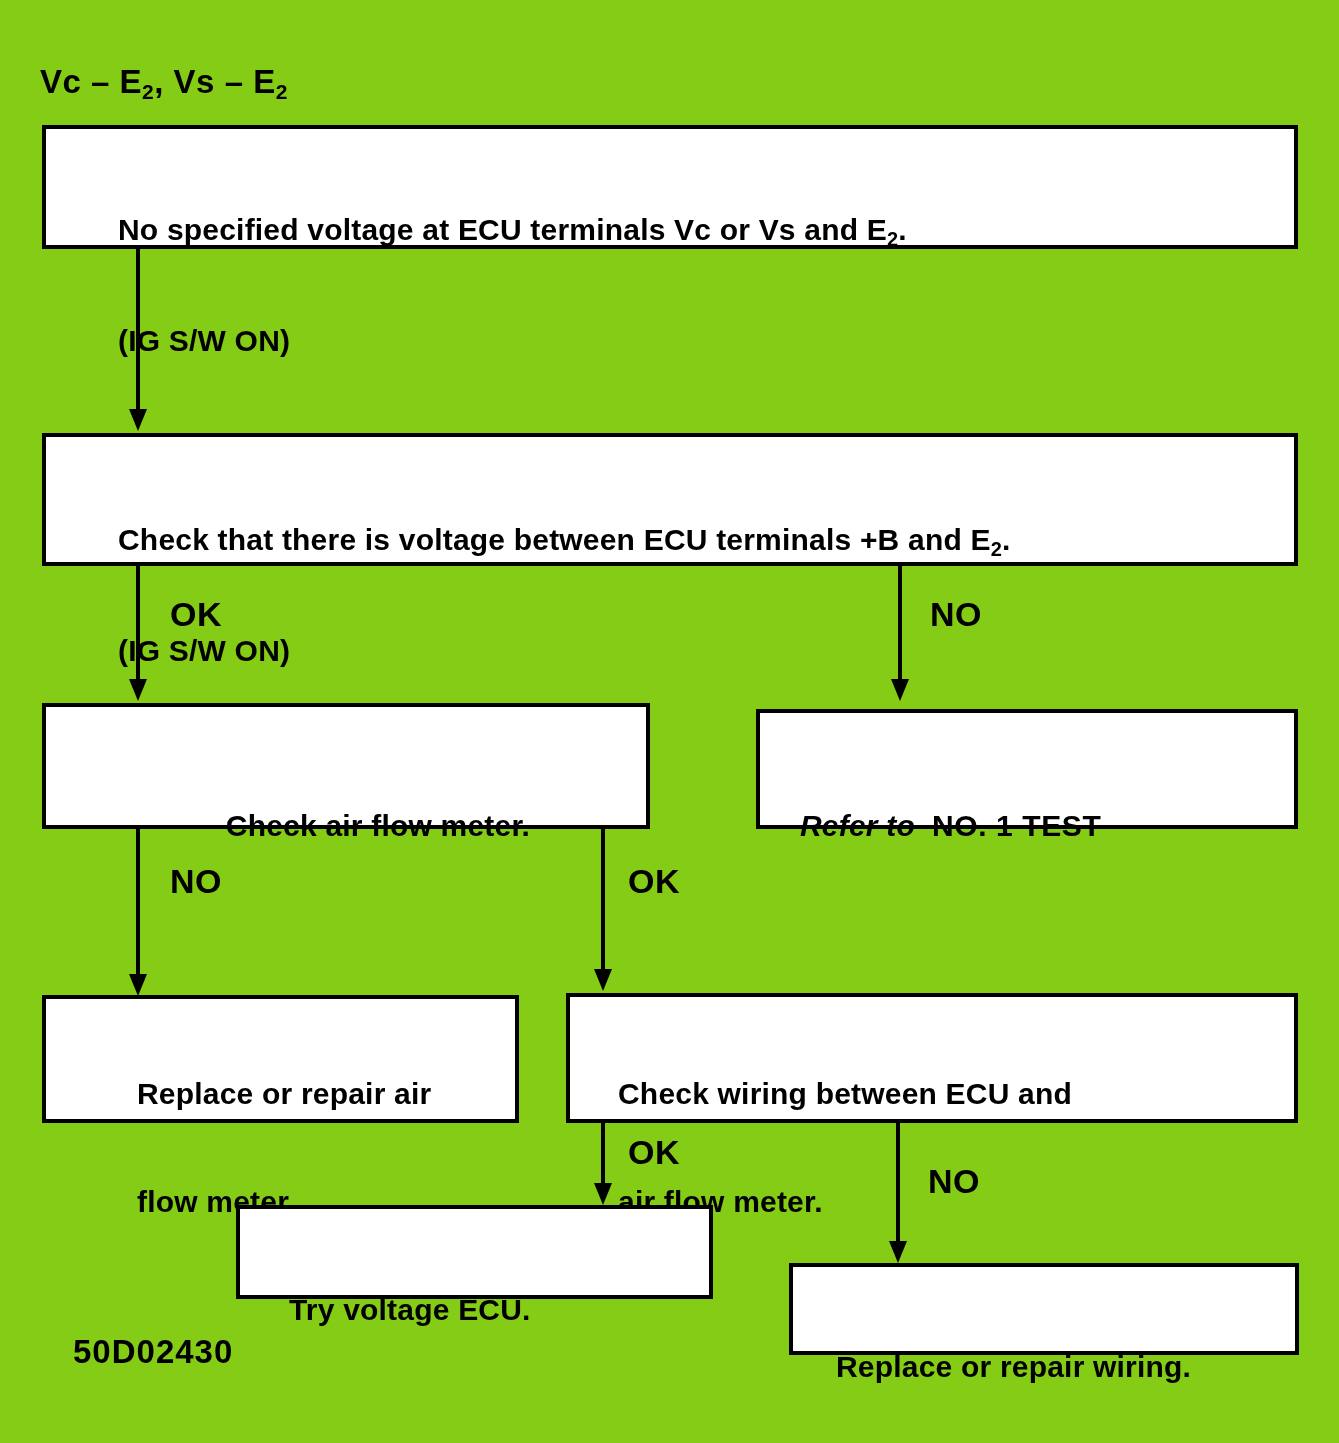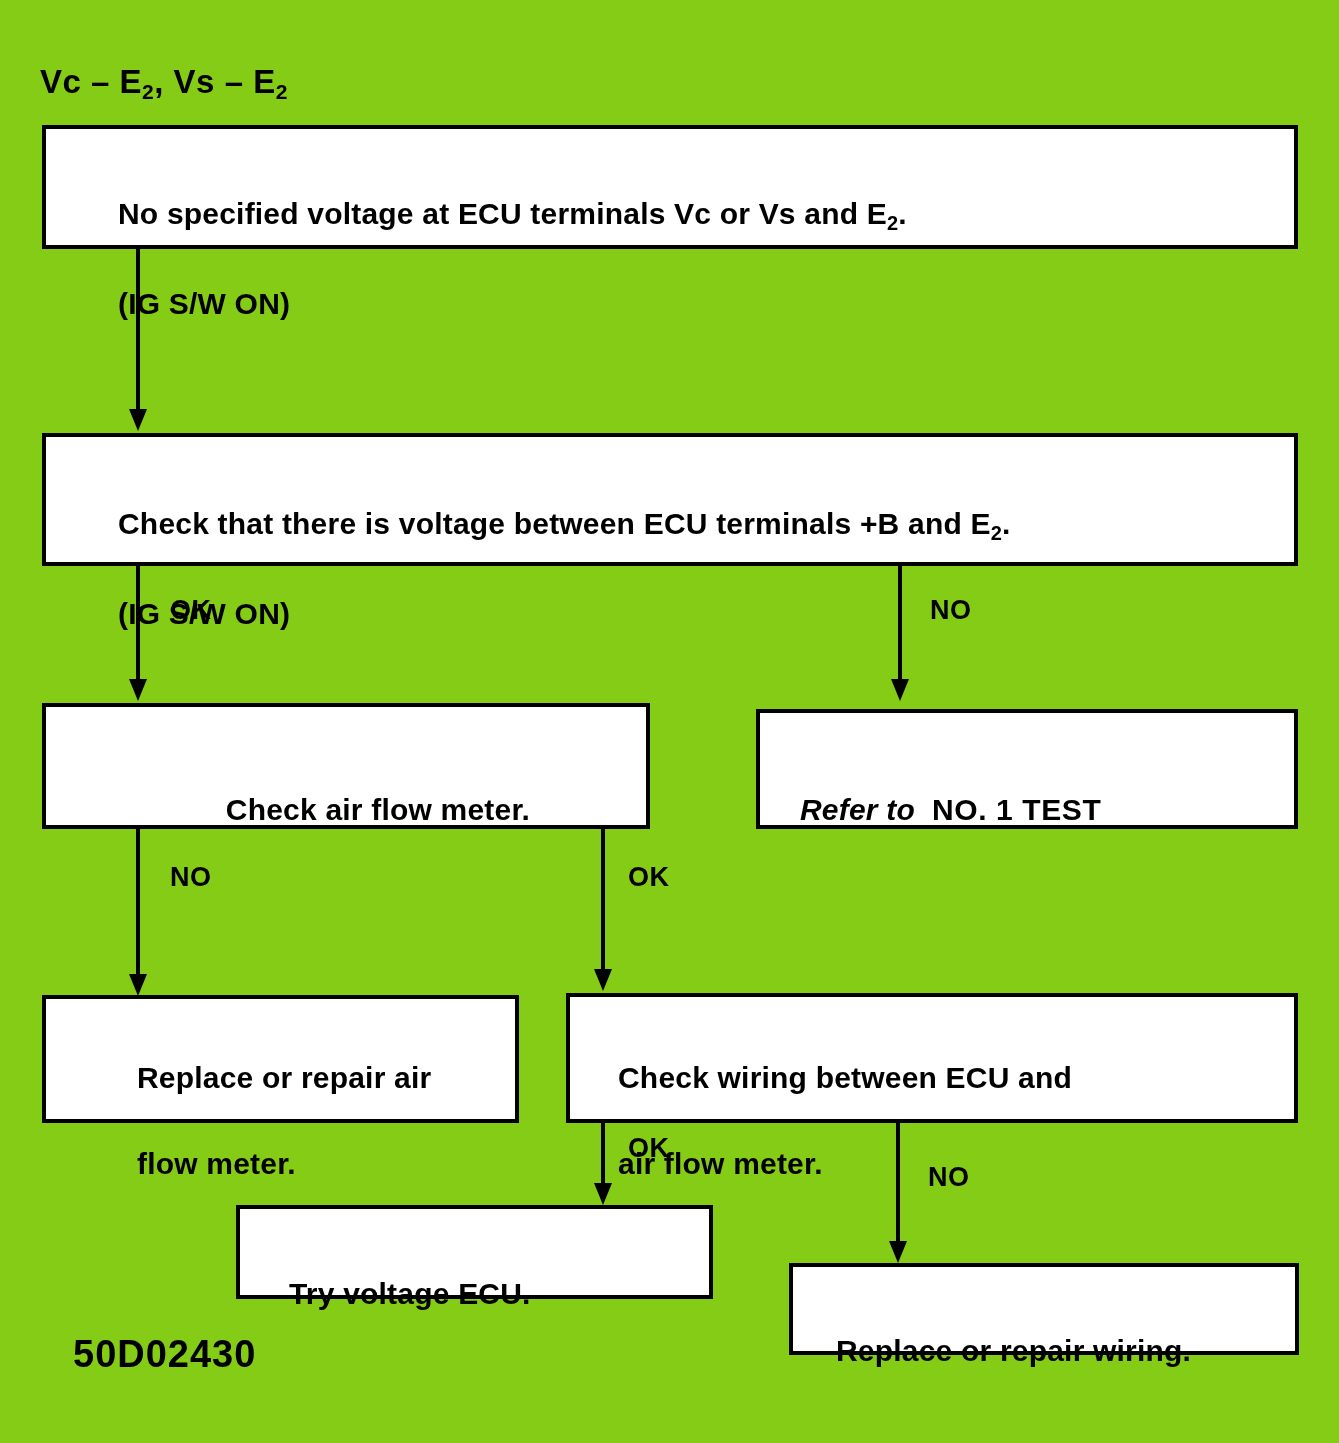--- a/index.html
+++ b/index.html
@@ -41,21 +41,21 @@
   .node {
     position: absolute;
     box-sizing: border-box;
     border: 4px solid #000000;
     background: #ffffff;
   }
   .node-text {
     position: absolute;
     font-size: 30px;
     font-weight: bold;
-    line-height: 43px;
+    line-height: 54px;
     white-space: pre-line;
     letter-spacing: 0.2px;
   }
   .node-text sub {
     font-size: 20px;
     vertical-align: baseline;
     position: relative;
     top: 6px;
     font-weight: bold;
   }
@@ -77,31 +77,31 @@
   .arrowhead {
     position: absolute;
     width: 0;
     height: 0;
     border-left: 9px solid transparent;
     border-right: 9px solid transparent;
     border-top: 22px solid #000000;
   }
   .edge-label {
     position: absolute;
-    font-size: 27px;
+    font-size: 34px;
     font-weight: bold;
     letter-spacing: 0.5px;
   }
 
   
   .footer-code {
     position: absolute;
     left: 73px;
     top: 1333px;
-    font-size: 38px;
+    font-size: 33px;
     font-weight: bold;
     letter-spacing: 1px;
   }
 </style>
 </head>
 <body>
 
 <div id="page">
 
   <div class="title">

